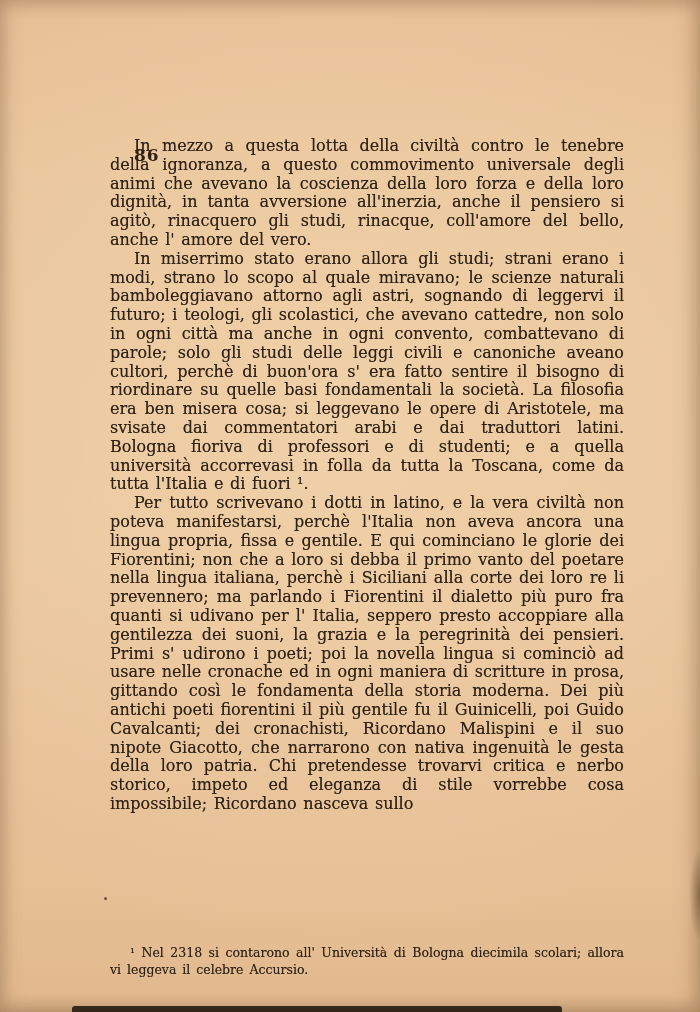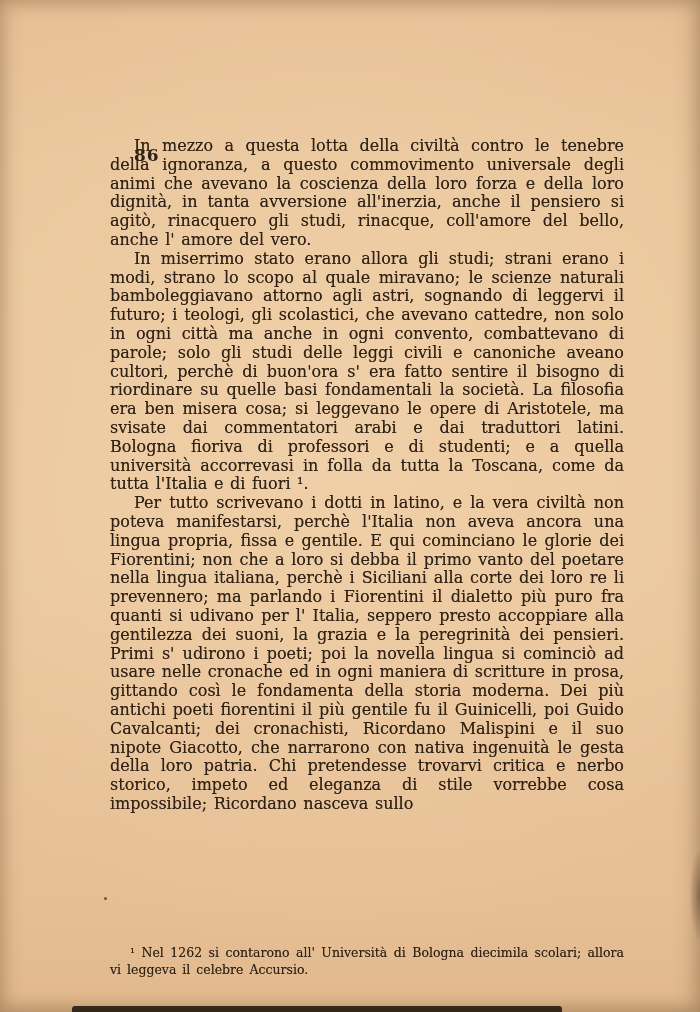--- a/index.html
+++ b/index.html
@@ -118,19 +118,19 @@
   <div class="header">
     <span class="page-num">86</span>
   </div>
 
   <div class="body-text">
     <p>In mezzo a questa lotta della civiltà contro le tenebre della ignoranza, a questo commovimento universale degli animi che avevano la coscienza della loro forza e della loro dignità, in tanta avversione all'inerzia, anche il pensiero si agitò, rinacquero gli studi, rinacque, coll'amore del bello, anche l' amore del vero.</p>
     <p>In miserrimo stato erano allora gli studi; strani erano i modi, strano lo scopo al quale miravano; le scienze naturali bamboleggiavano attorno agli astri, sognando di leggervi il futuro; i teologi, gli scolastici, che avevano cattedre, non solo in ogni città ma anche in ogni convento, combattevano di parole; solo gli studi delle leggi civili e canoniche aveano cultori, perchè di buon'ora s' era fatto sentire il bisogno di riordinare su quelle basi fondamentali la società. La filosofia era ben misera cosa; si leggevano le opere di Aristotele, ma svisate dai commentatori arabi e dai traduttori latini. Bologna fioriva di professori e di studenti; e a quella università accorrevasi in folla da tutta la Toscana, come da tutta l'Italia e di fuori ¹.</p>
     <p>Per tutto scrivevano i dotti in latino, e la vera civiltà non poteva manifestarsi, perchè l'Italia non aveva ancora una lingua propria, fissa e gentile. E qui cominciano le glorie dei Fiorentini; non che a loro si debba il primo vanto del poetare nella lingua italiana, perchè i Siciliani alla corte dei loro re li prevennero; ma parlando i Fiorentini il dialetto più puro fra quanti si udivano per l' Italia, seppero presto accoppiare alla gentilezza dei suoni, la grazia e la peregrinità dei pensieri. Primi s' udirono i poeti; poi la novella lingua si cominciò ad usare nelle cronache ed in ogni maniera di scritture in prosa, gittando così le fondamenta della storia moderna. Dei più antichi poeti fiorentini il più gentile fu il Guinicelli, poi Guido Cavalcanti; dei cronachisti, Ricordano Malispini e il suo nipote Giacotto, che narrarono con nativa ingenuità le gesta della loro patria. Chi pretendesse trovarvi critica e nerbo storico, impeto ed eleganza di stile vorrebbe cosa impossibile; Ricordano nasceva sullo</p>
   </div>
 
-  <div class="footnote">¹ Nel 1262 si contarono all' Università di Bologna diecimila scolari; allora vi leggeva il celebre Accursio.</div>
+  <div class="footnote">¹ Nel 2318 si contarono all' Università di Bologna diecimila scolari; allora vi leggeva il celebre Accursio.</div>
 
   <span class="ink-speck"></span>
   <div class="scan-edge-bottom"></div>
   <div class="scan-smudge-right"></div>
 
 </div>
 
 </body></html>

